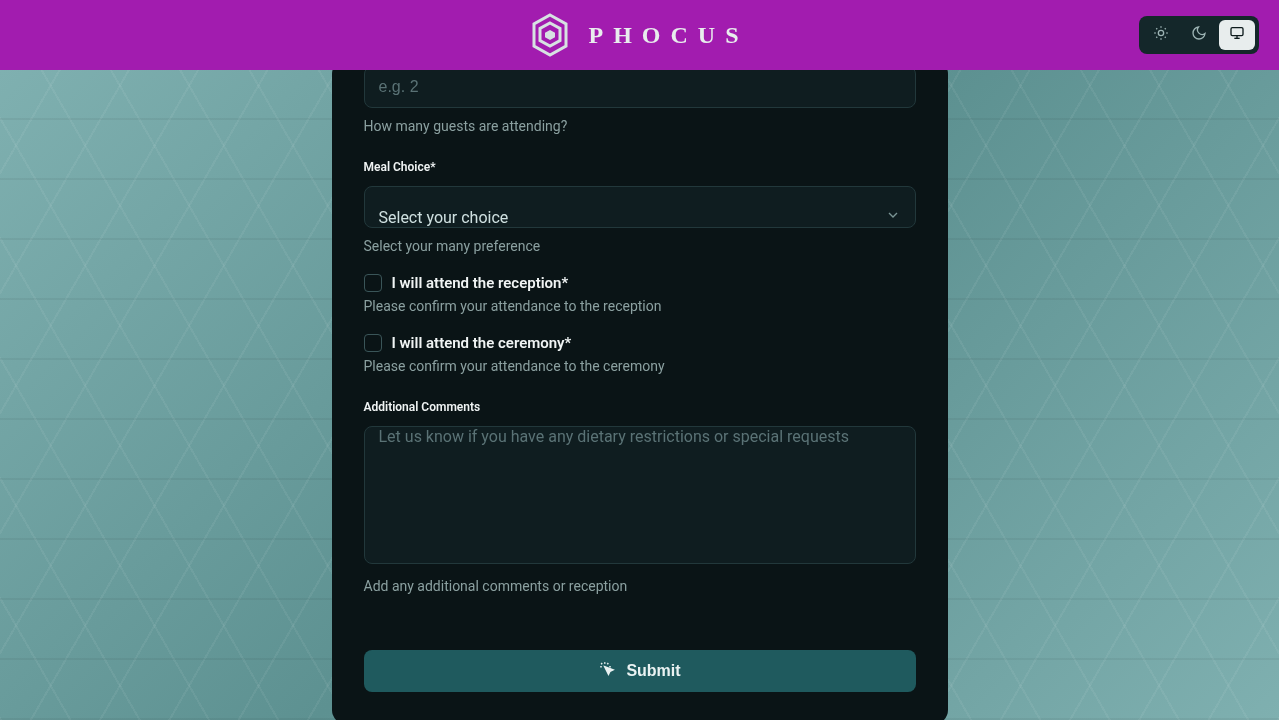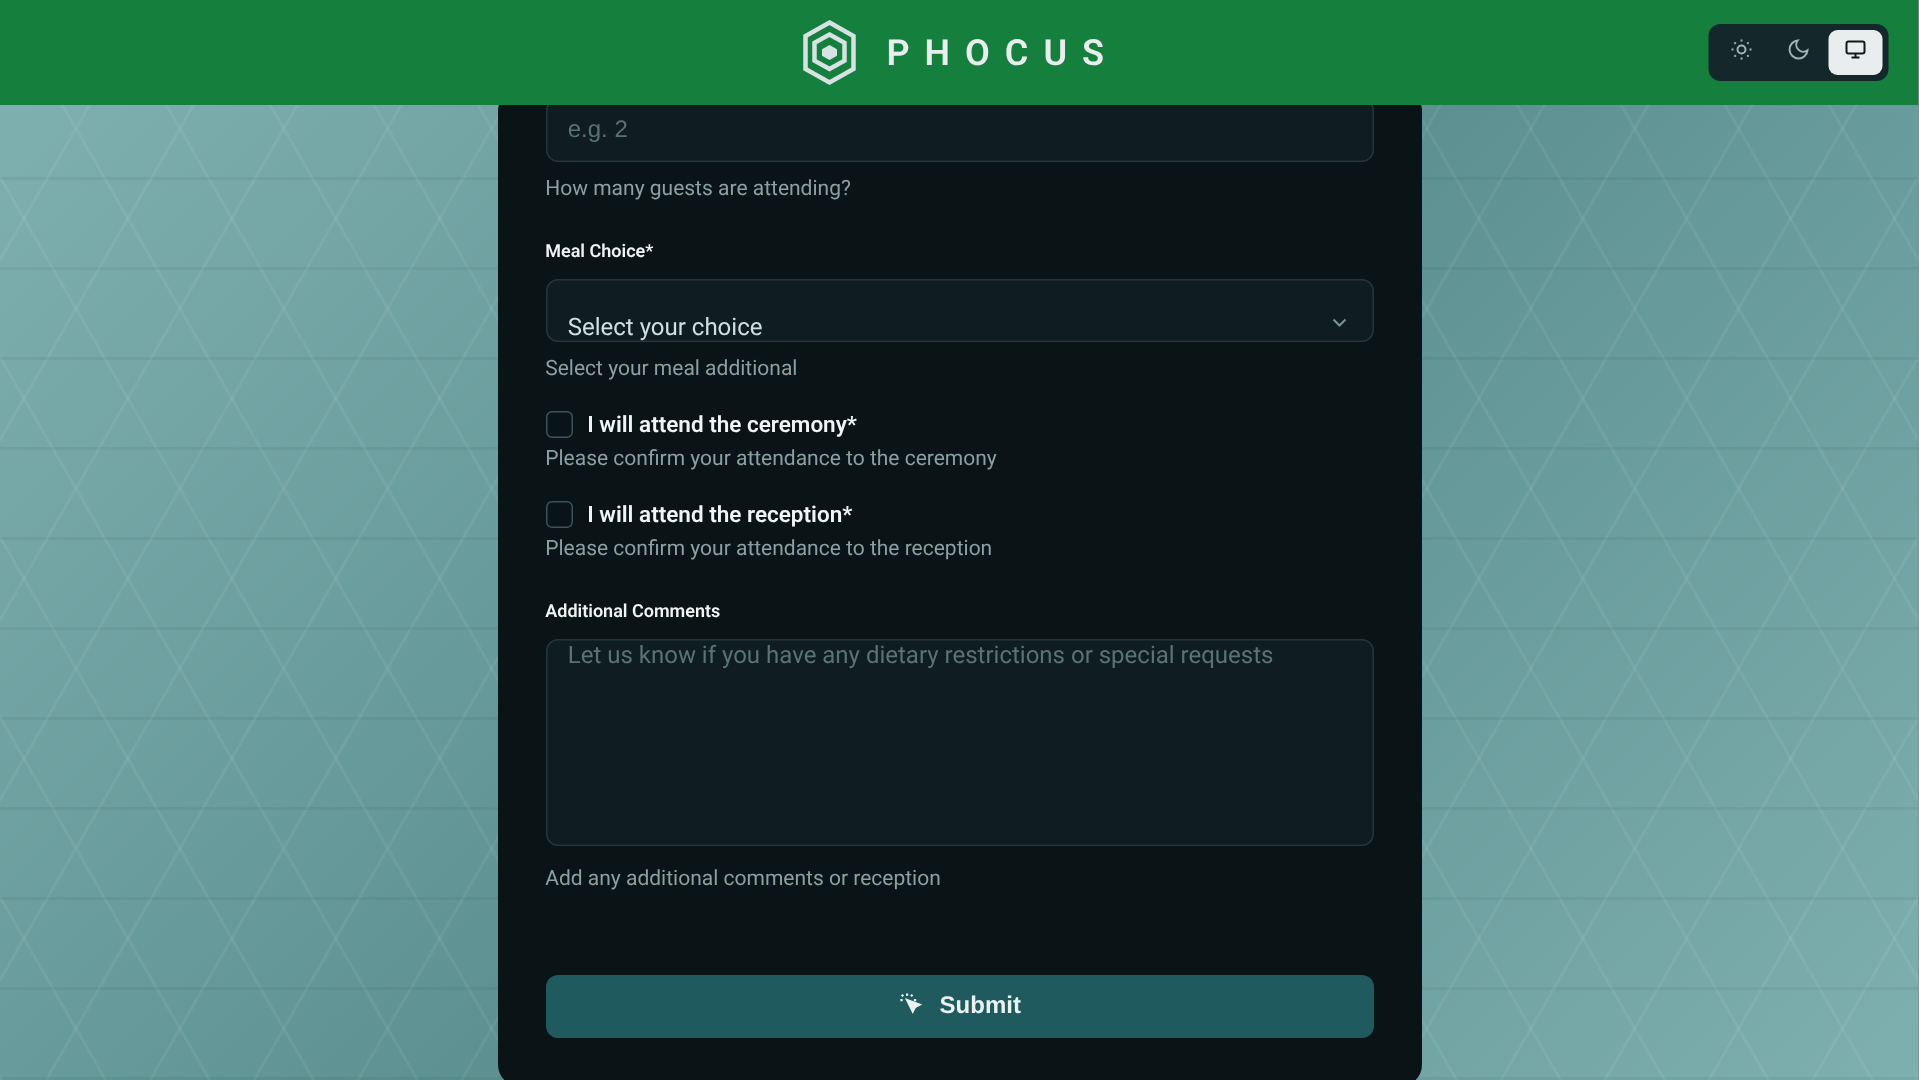--- a/index.html
+++ b/index.html
@@ -19,24 +19,25 @@
       repeating-linear-gradient(60deg, rgba(255,255,255,0.06) 0 2px, transparent 2px 60px),
       repeating-linear-gradient(-60deg, rgba(255,255,255,0.06) 0 2px, transparent 2px 60px),
       repeating-linear-gradient(0deg, rgba(0,0,0,0.05) 0 2px, transparent 2px 60px),
       linear-gradient(135deg, #7fb0b0 0%, #5d9191 50%, #7fb0b0 100%);
     z-index: 0;
   }
   .header {
     position: relative;
     z-index: 2;
     height: 70px;
-    background: #15803d;
+    background: #a21caf;
     display: flex;
     align-items: center;
     justify-content: center;
+    font-family: Liberation Serif, serif;
   }
   .brand {
     display: flex;
     align-items: center;
     gap: 18px;
     color: #e8eded;
   }
   .brand-name {
     font-size: 24px;
     letter-spacing: 10px;
@@ -224,39 +225,39 @@
     <div class="form-group">
       <div class="label">Meal Choice*</div>
       <div class="select">
         <span style="color:#cfe0e0;">Select your choice</span>
         <span class="chevron">
           <svg width="16" height="16" viewBox="0 0 24 24" fill="none" stroke="currentColor" stroke-width="2">
               <polyline points="6 9 12 15 18 9"></polyline>
             </svg>
         </span>
       </div>
-      <div class="help">Select your meal additional</div>
+      <div class="help">Select your many preference</div>
+    </div>
+
+    <div>
+      <div class="check-row">
+        <div class="checkbox"></div>
+        <div class="check-label">I will attend the reception*</div>
+      </div>
+      <div class="check-help">Please confirm your attendance to the reception</div>
     </div>
 
     <div>
       <div class="check-row">
         <div class="checkbox"></div>
         <div class="check-label">I will attend the ceremony*</div>
       </div>
       <div class="check-help">Please confirm your attendance to the ceremony</div>
     </div>
 
-    <div>
-      <div class="check-row">
-        <div class="checkbox"></div>
-        <div class="check-label">I will attend the reception*</div>
-      </div>
-      <div class="check-help">Please confirm your attendance to the reception</div>
-    </div>
-
     <div class="form-group">
       <div class="label">Additional Comments</div>
       <textarea class="textarea" placeholder="Let us know if you have any dietary restrictions or special requests" style=""></textarea>
       <div class="help">Add any additional comments or reception</div>
     </div>
 
     <button class="submit-btn">
       <span>
         <svg width="18" height="18" viewBox="0 0 24 24" fill="none" stroke="currentColor" stroke-width="2">
           <path d="M9 3v2M5 9H3M5.6 5.6 4.2 4.2M15 9h2M12.4 5.6l1.4-1.4"></path>

